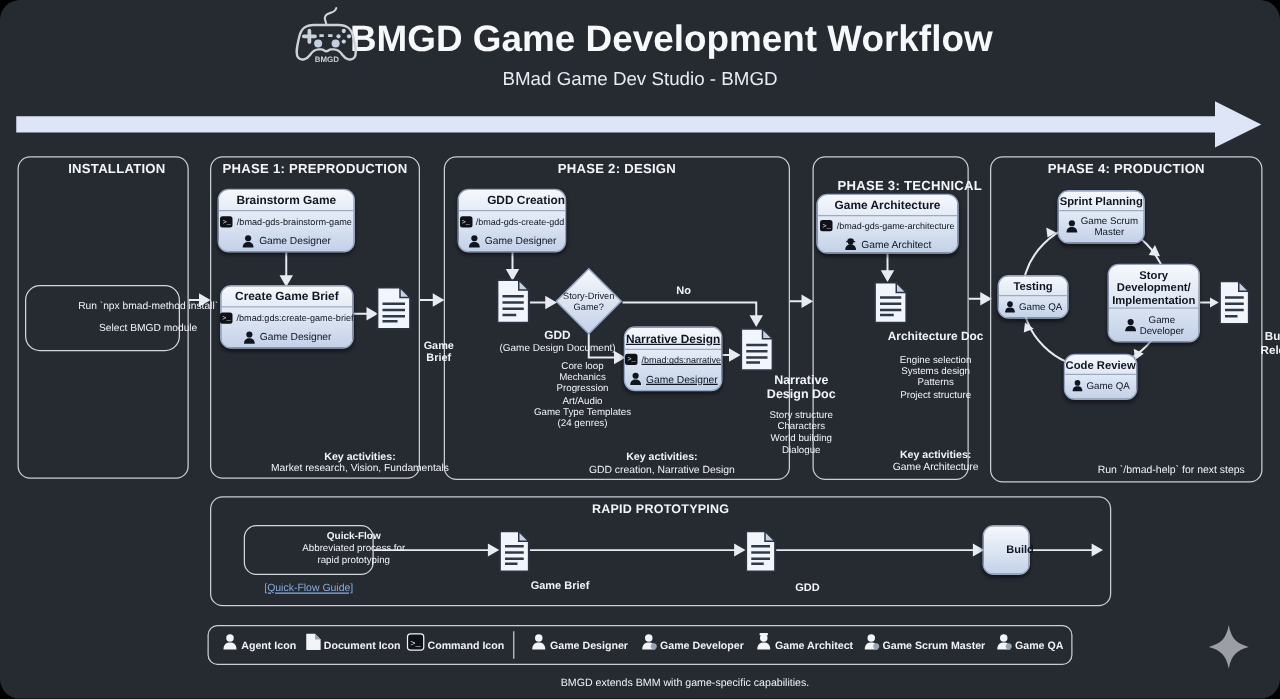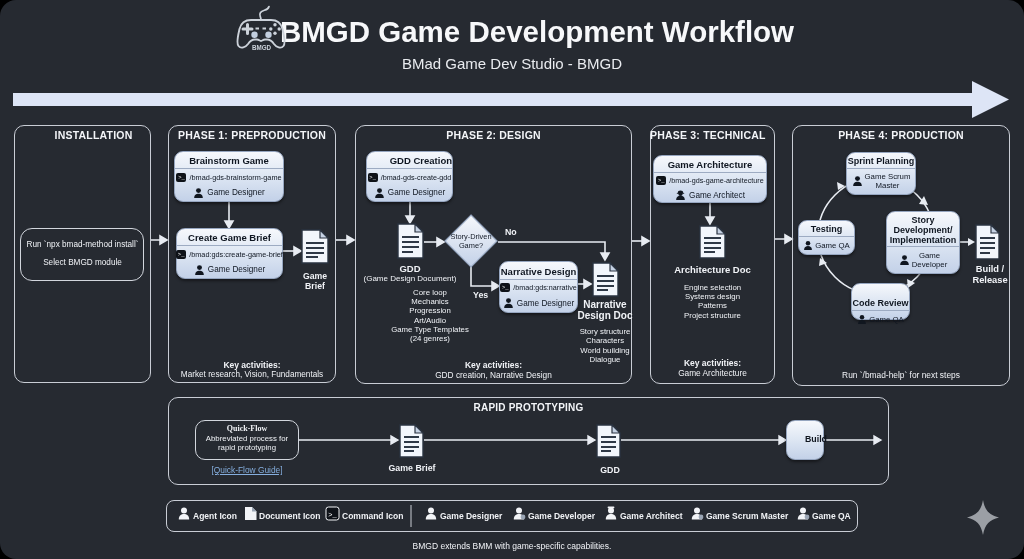--- a/index.html
+++ b/index.html
@@ -4,21 +4,21 @@
 <style>
 html,body{margin:0;padding:0;background:#000;}
 #page{position:relative;width:1024px;height:559px;background:#262a31;border-radius:16px;overflow:hidden;font-family:"Liberation Sans",sans-serif;}
 .abs{position:absolute;}
 .panel{position:absolute;border:1.5px solid #c9cdd5;border-radius:10px;box-sizing:border-box;}
 .ptitle{position:absolute;font-weight:bold;font-size:10.5px;color:#f3f5f8;text-align:center;letter-spacing:.2px;white-space:nowrap;}
 .lbox{position:absolute;border-radius:9px;background:linear-gradient(180deg,#f6f8fc 0%,#dde6f3 50%,#c3d1e8 100%);border:1px solid #96a6c0;box-shadow:0 2px 3px rgba(0,0,0,.45);color:#0f1621;box-sizing:border-box;}
 .lt{font-weight:bold;text-align:center;border-bottom:1px solid #9dabc2;white-space:nowrap;}
 .row{display:flex;align-items:center;justify-content:center;white-space:nowrap;}
 .chip{display:inline-flex;align-items:center;justify-content:center;background:#0e1218;color:#fff;border-radius:2px;width:10px;height:9px;font-size:5.5px;font-family:"Liberation Mono",monospace;margin-right:3px;flex:none;}
-.w{color:#f1f3f7;}
+.w{color:#f1f3f7;margin-left:36px;}
 .ctr{text-align:center;}
 .b{font-weight:bold;}
 .nw{white-space:nowrap;}
 </style>
 </head>
 <body>
 <div id="page">
 
 <div class="abs ctr b" style="left:262px;top:15px;width:550px;font-size:29.5px;color:#f7f8fa;">BMGD Game Development Workflow</div>
 <div class="abs ctr" style="left:262px;top:55px;width:500px;font-size:15px;color:#e9ebef;">BMad Game Dev Studio - BMGD</div>
@@ -104,21 +104,21 @@
 <div class="panel" style="left:14px;top:125px;width:137px;height:258px;"></div>
 <div class="ptitle" style="left:14px;top:129px;width:137px;padding-left:11px;">INSTALLATION</div>
 
 <div class="panel" style="left:168px;top:125px;width:168px;height:258px;"></div>
 <div class="ptitle" style="left:168px;top:129px;width:168px;">PHASE 1: PREPRODUCTION</div>
 
 <div class="panel" style="left:355px;top:125px;width:277px;height:259px;"></div>
 <div class="ptitle" style="left:355px;top:129px;width:277px;">PHASE 2: DESIGN</div>
 
 <div class="panel" style="left:650px;top:125px;width:125px;height:259px;"></div>
-<div class="ptitle" style="left:650px;top:129px;width:101px;">PHASE 3: TECHNICAL</div>
+<div class="ptitle" style="left:650px;top:143px;width:101px;padding-left:20px;">PHASE 3: TECHNICAL</div>
 
 <div class="panel" style="left:792px;top:125px;width:218px;height:261px;"></div>
 <div class="ptitle" style="left:792px;top:129px;width:218px;">PHASE 4: PRODUCTION</div>
 
 <div class="abs" style="left:20px;top:228px;width:124px;height:53px;border:1.5px solid #d2d6dd;border-radius:12px;box-sizing:border-box;"></div>
 <div class="abs ctr w nw" style="left:14px;top:240px;width:137px;font-size:8.2px;">Run `npx bmad-method install`</div>
 <div class="abs ctr w nw" style="left:14px;top:258px;width:137px;font-size:8.2px;">Select BMGD module</div>
 
 <div class="lbox" style="left:174px;top:151px;width:110px;height:51px;">
   <div class="lt" style="font-size:9.5px;padding-top:3px;height:13px;">Brainstorm Game</div>
@@ -177,21 +177,21 @@
         <linearGradient id="dg" x1="0" y1="0" x2="0" y2="1">
           <stop offset="0" stop-color="#f6f8fc"></stop>
           <stop offset="1" stop-color="#c3d1e8"></stop>
         </linearGradient>
       </defs>
   <polygon points="28,2 54,28 28,54 2,28" fill="url(#dg)" stroke="#97a7c1" stroke-width="1.2"></polygon>
 </svg>
 <div class="abs ctr nw" style="left:443px;top:233px;width:56px;font-size:7.4px;color:#131a26;line-height:8.6px;">Story-Driven<br>Game?</div>
 <div class="abs w b" style="left:505px;top:227px;font-size:8.8px;">No</div>
 <div class="abs w b" style="left:473px;top:290px;font-size:8.8px;">Yes</div>
-<div class="lbox" style="left:499px;top:261px;width:79px;height:52px;">
+<div class="lbox" style="left:499px;top:261px;width:79px;height:52px;text-decoration:underline;">
   <div class="lt" style="font-size:9.5px;padding-top:3.5px;height:13px;">Narrative Design</div>
   <div class="row" style="height:16px;font-size:7.2px;"><span class="chip">&gt;_</span>/bmad:gds:narrative</div>
   <div class="row" style="height:15px;font-size:8.2px;"><svg width="11" height="12" viewBox="0 0 12 12" style="margin-right:3px;">
           <circle cx="6" cy="3.4" r="2.7" fill="#10161f"></circle>
           <path d="M1.3 11.5 C1.3 7.9 3.4 6.7 6 6.7 C8.6 6.7 10.7 7.9 10.7 11.5 Z" fill="#10161f"></path>
         </svg>Game Designer</div>
 </div>
 <svg class="abs" style="left:592px;top:262px;" width="27" height="35" viewBox="0 0 27 35">
   <path d="M1 1 H18 L26 9 V34 H1 Z" fill="#f2f6fc" stroke="#2a3340" stroke-width="1.4"></path>
   <path d="M18 1 L26 9 H18 Z" fill="#c6d2e4" stroke="#2a3340" stroke-width="1.2"></path>
@@ -252,21 +252,21 @@
   <div class="lt" style="font-size:9px;padding-top:3px;line-height:10px;height:31px;">Story<br>Development/<br>Implementation</div>
   <div class="row" style="height:26px;font-size:7.8px;line-height:9px;">
         <svg width="11" height="12" viewBox="0 0 12 12" style="margin-right:2px;">
           <circle cx="6" cy="3.4" r="2.7" fill="#10161f"></circle>
           <path d="M1.3 11.5 C1.3 7.9 3.4 6.7 6 6.7 C8.6 6.7 10.7 7.9 10.7 11.5 Z" fill="#10161f"></path>
         </svg>
         <span class="ctr">Game<br>Developer</span>
       </div>
 </div>
 <div class="lbox" style="left:851px;top:283px;width:59px;height:37px;">
-  <div class="lt" style="font-size:9px;padding-top:14px;height:12px;">Code Review</div>
+  <div class="lt" style="font-size:9px;padding-top:3px;height:12px;">Code Review</div>
   <div class="row" style="height:17px;font-size:7.8px;"><svg width="10" height="11" viewBox="0 0 12 12" style="margin-right:2px;">
           <circle cx="6" cy="3.4" r="2.7" fill="#10161f"></circle>
           <path d="M1.3 11.5 C1.3 7.9 3.4 6.7 6 6.7 C8.6 6.7 10.7 7.9 10.7 11.5 Z" fill="#10161f"></path>
         </svg>Game QA</div>
 </div>
 <svg class="abs" style="left:975px;top:224px;" width="25" height="36" viewBox="0 0 25 36">
   <path d="M1 1 H16 L24 9 V35 H1 Z" fill="#f2f6fc" stroke="#2a3340" stroke-width="1.4"></path>
   <path d="M16 1 L24 9 H16 Z" fill="#c6d2e4" stroke="#2a3340" stroke-width="1.2"></path>
   <g stroke="#2f3947" stroke-width="2">
         <line x1="5" y1="14" x2="20" y2="14"></line>
@@ -275,21 +275,21 @@
         <line x1="5" y1="29" x2="15" y2="29"></line>
       </g>
 </svg>
 <div class="abs ctr w b nw" style="left:962px;top:264px;width:56px;font-size:9.3px;line-height:11px;">Build /<br>Release</div>
 <div class="abs ctr w nw" style="left:794px;top:370px;width:214px;font-size:8.4px;">Run `/bmad-help` for next steps</div>
 
 <div class="panel" style="left:168px;top:397px;width:721px;height:88px;"></div>
 <div class="ptitle" style="left:168px;top:402px;width:721px;font-size:10px;">RAPID PROTOTYPING</div>
 
 <div class="abs" style="left:195px;top:420px;width:104px;height:40px;border:1.3px solid #d2d6dd;border-radius:10px;box-sizing:border-box;"></div>
-<div class="abs ctr w b nw" style="left:195px;top:424px;width:104px;font-size:8px;font-family:Liberation Serif, serif;">Quick-Flow</div>
+<div class="abs ctr w b nw" style="left:195px;top:424px;width:104px;font-size:8px;">Quick-Flow</div>
 <div class="abs ctr w nw" style="left:195px;top:434px;width:104px;font-size:7.8px;line-height:9px;">Abbreviated process for<br>rapid prototyping</div>
 <div class="abs ctr nw" style="left:195px;top:465px;width:104px;font-size:8.4px;color:#85aede;"><span style="text-decoration:underline;">[Quick-Flow Guide]</span></div>
 <svg class="abs" style="left:399px;top:424px;" width="25" height="34" viewBox="0 0 25 34">
   <path d="M1 1 H16 L24 9 V33 H1 Z" fill="#f2f6fc" stroke="#2a3340" stroke-width="1.4"></path>
   <path d="M16 1 L24 9 H16 Z" fill="#c6d2e4" stroke="#2a3340" stroke-width="1.2"></path>
   <g stroke="#2f3947" stroke-width="2">
         <line x1="5" y1="13" x2="20" y2="13"></line>
         <line x1="5" y1="18" x2="20" y2="18"></line>
         <line x1="5" y1="23" x2="20" y2="23"></line>
         <line x1="5" y1="27" x2="15" y2="27"></line>

